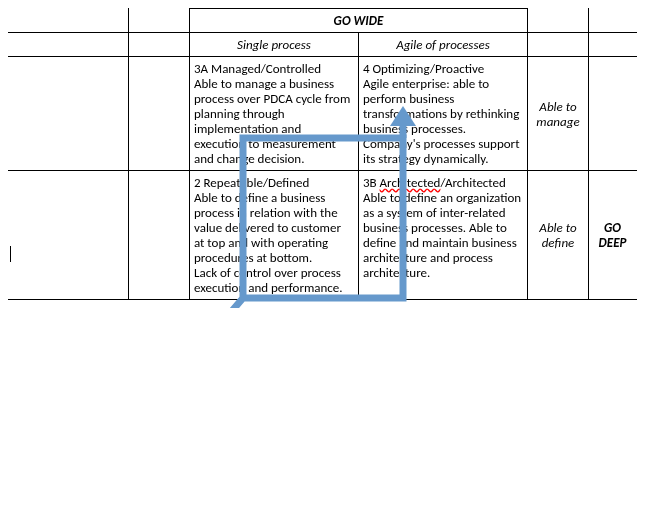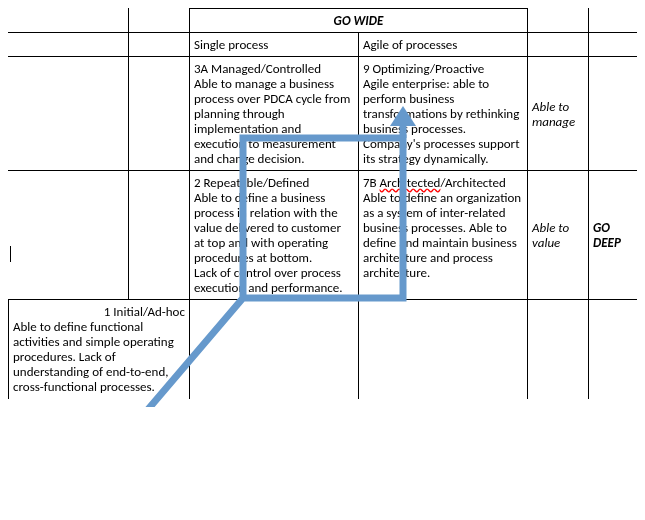--- a/index.html
+++ b/index.html
@@ -23,25 +23,25 @@
       padding: 4px 4px;
       vertical-align: top;
       text-align: left;
     }
     .col-0 { width: 110px; }
     .col-1 { width: 56px; }
     .col-2 { width: 155px; }
     .col-3 { width: 155px; }
     .col-4 { width: 56px; }
     .col-5 { width: 44px; }
-    .center { }
+    .center { text-align: center; }
     .ital { font-style: italic; }
     .bold { font-weight: bold; }
     .title-row td { font-weight: bold; font-style: italic; text-align: center; }
-    .sub-row td { }
+    .sub-row td { font-style: italic; text-align: center; }
     .cell-title { font-weight: normal; }
     .valign-mid { vertical-align: middle; }
     .squiggle { text-decoration: underline wavy red; text-decoration-skip-ink: none; }
     .cursor {
       position: absolute;
       left: 10px;
       top: 246px;
       width: 1px;
       height: 16px;
       background: #000;
@@ -92,55 +92,45 @@
   </tr>
 
   <tr>
     <td class="no-outer-l"></td>
     <td></td>
     <td>
       <div class="cell-title">3A Managed/Controlled</div>
       <div>Able to manage a business process over PDCA cycle from planning through implementation and execution to measurement and change decision.</div>
     </td>
     <td>
-      <div class="cell-title">9 Optimizing/Proactive</div>
+      <div class="cell-title">4 Optimizing/Proactive</div>
       <div>Agile enterprise: able to perform business transformations by rethinking business processes. Company's processes support its strategy dynamically.</div>
     </td>
     <td class="center ital valign-mid">Able to manage</td>
     <td class="no-outer-r"></td>
   </tr>
 
   <tr>
     <td class="no-outer-l"></td>
     <td></td>
     <td>
       <div class="cell-title">2 Repeatable/Defined</div>
       <div style="white-space: pre-line;">Able to define a business process in relation with the value delivered to customer at top and with operating procedures at bottom.
 Lack of control over process execution and performance.</div>
     </td>
     <td>
       <div class="cell-title">
-        <span>7B </span><span class="squiggle">Architected</span><span>/Architected</span>
+        <span>3B </span><span class="squiggle">Architected</span><span>/Architected</span>
       </div>
       <div>Able to define an organization as a system of inter-related business processes. Able to define and maintain business architecture and process architecture.</div>
     </td>
-    <td class="center ital valign-mid">Able to value</td>
+    <td class="center ital valign-mid">Able to define</td>
     <td class="center ital bold valign-mid no-outer-r">GO DEEP</td>
   </tr>
 
-  <tr>
-    <td colspan="2" class="no-outer-b">
-      <div class="cell-title" style="text-align:right;">1 Initial/Ad-hoc</div>
-      <div>Able to define functional activities and simple operating procedures. Lack of understanding of end-to-end, cross-functional processes.</div>
-    </td>
-    <td class="no-outer-b"></td>
-    <td class="no-outer-b"></td>
-    <td class="no-outer-b"></td>
-    <td class="no-outer-r no-outer-b"></td>
-  </tr>
 
 </tbody>
   </table>
 
 <div class="cursor"></div>
 
 <svg class="arrow-overlay" viewBox="0 0 629 504">
   <path d="M 90 460 L 235 290 L 235 130 L 395 130 L 395 290 L 235 290" fill="none" stroke="#6699cc" stroke-width="7" stroke-linejoin="miter" stroke-linecap="butt"></path>
   <polygon points="395,98 382,118 408,118" fill="#6699cc"></polygon>
   <path d="M 395 130 L 395 108" fill="none" stroke="#6699cc" stroke-width="7"></path>

